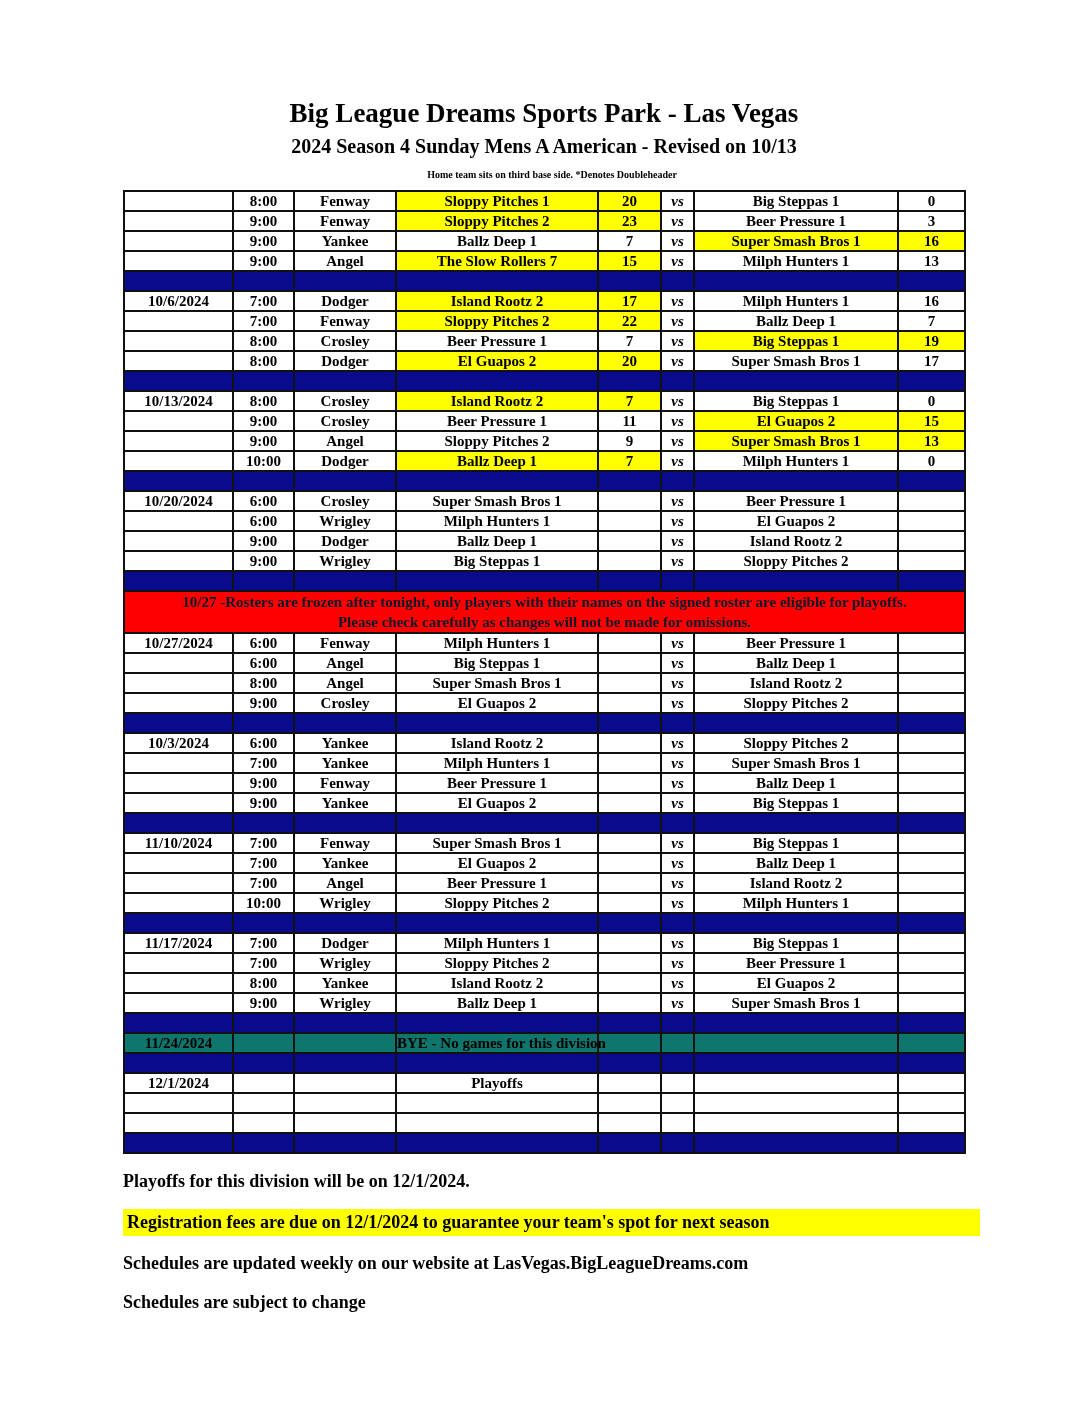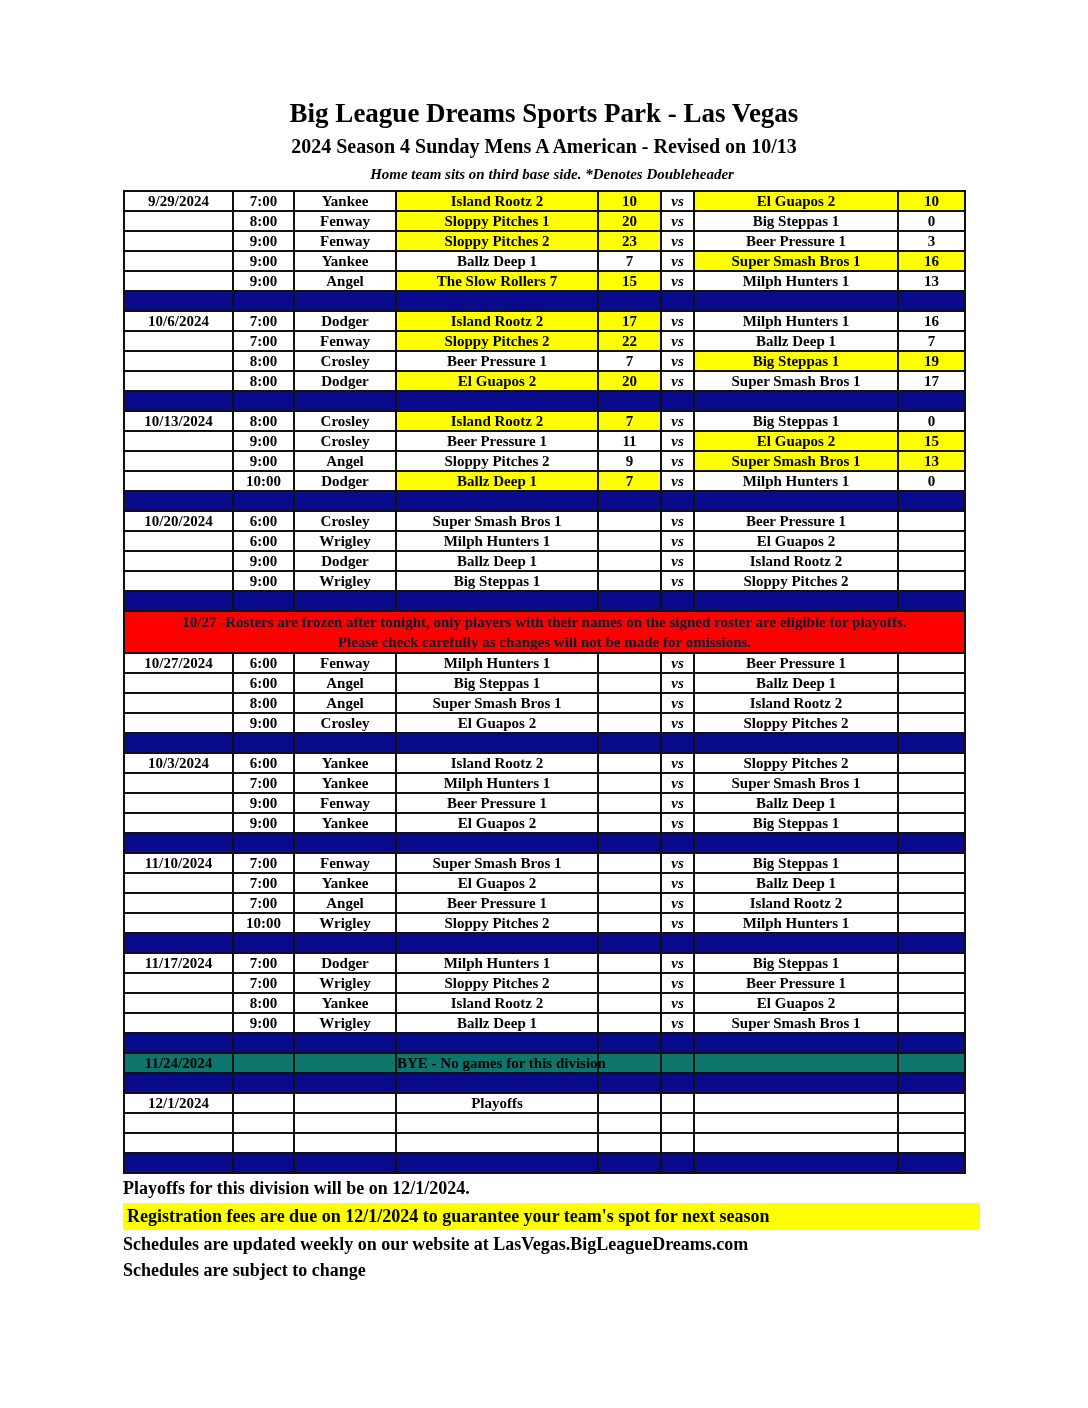--- a/index.html
+++ b/index.html
@@ -4,21 +4,21 @@
 <style>
   html,body{margin:0;padding:0;}
   body{
     width:1088px;height:1408px;background:#ffffff;
     font-family:"Liberation Serif", serif;
     -webkit-font-smoothing:antialiased;
   }
   .page-header{padding-top:98px;text-align:center;color:#000;}
   .title{font-size:27px;font-weight:bold;line-height:30px;margin:0;}
   .subtitle{font-size:20px;font-weight:bold;line-height:24px;margin:6px 0 0 0;}
-  .note{font-size:15px;font-weight:bold;font-style:italic;line-height:17px;margin:8px 0 0 16px;}
+  .note{font-size:10px;font-weight:bold;line-height:17px;margin:8px 0 0 16px;}
 
   table.sched{
     border-collapse:collapse;table-layout:fixed;
     width:841px;margin:7px 0 0 123px;
   }
   table.sched td{
     border:2px solid #111111;
     height:18px;line-height:18px;
     padding:0;margin:0;
     text-align:center;vertical-align:middle;
@@ -28,21 +28,21 @@
   td.hdr{background:#0a0a8c;color:#ffffff;font-size:15px;}
   tr.seprow td{background:#0a0a8c;}
   td.hl{background:#ffff00;}
   td.vs{font-style:italic;font-size:13px;}
   tr.noticerow td{
     background:#ff0000;color:#0f172a;
     height:40px;line-height:20px;font-size:15px;
   }
   tr.byerow td{background:#0f766e;}
   .footer{margin-left:123px;width:841px;color:#000;}
-  .fline{font-weight:bold;font-size:18px;line-height:23px;margin-top:3px;}
+  .fline{font-weight:bold;font-size:18px;line-height:23px;margin-top:16px;}
   .fline.hl-bar{background:#ffff00;padding:2px 16px 2px 4px;width:837px;}
 </style>
 </head>
 <body>
 
 <div class="page-header">
   <div class="title">Big League Dreams Sports Park - Las Vegas</div>
   <div class="subtitle">2024 Season 4 Sunday Mens A American - Revised on 10/13</div>
   <div class="note">Home team sits on third base side.  *Denotes Doubleheader</div>
 </div>
@@ -53,30 +53,20 @@
       <col style="width:61px">
       <col style="width:102px">
     <col style="width:202px">
       <col style="width:63px">
       <col style="width:33px">
     <col style="width:204px">
       <col style="width:67px">
   </colgroup>
   <tbody>
       <tr>
-        <td>9/29/2024</td>
-        <td>7:00</td>
-        <td>Yankee</td>
-        <td class="hl">Island Rootz 2</td>
-        <td class="hl">10</td>
-        <td class="vs">vs</td>
-        <td class="hl">El Guapos 2</td>
-        <td class="hl">10</td>
-      </tr>
-      <tr>
         <td></td>
         <td>8:00</td>
         <td>Fenway</td>
         <td class="hl">Sloppy Pitches 1</td>
         <td class="hl">20</td>
         <td class="vs">vs</td>
         <td>Big Steppas 1</td>
         <td>0</td>
       </tr>
       <tr>

